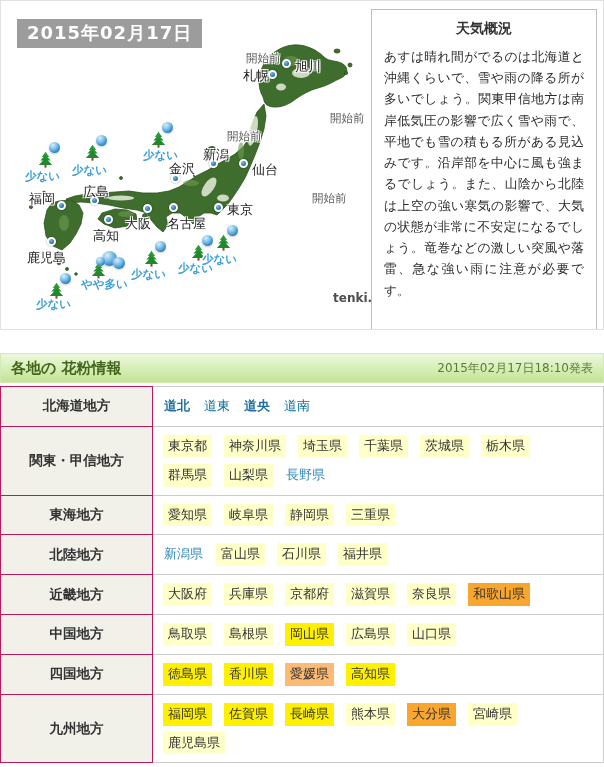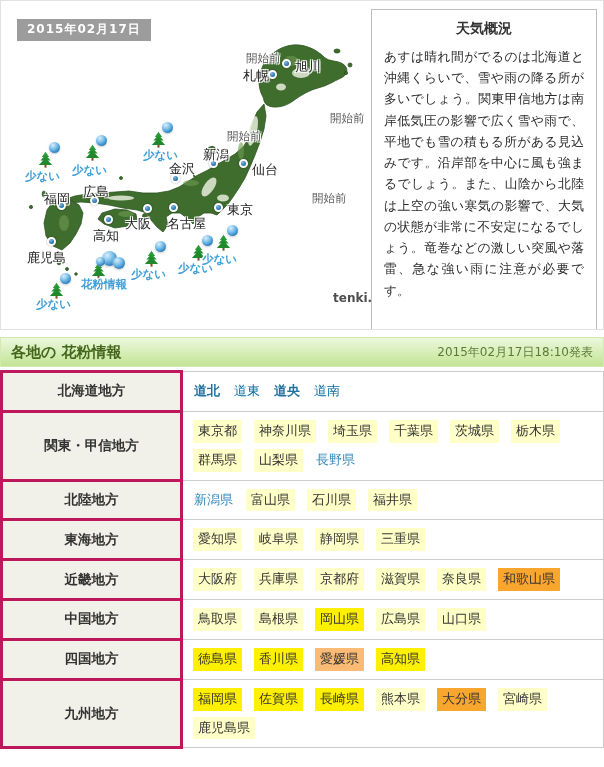--- a/index.html
+++ b/index.html
@@ -12,21 +12,21 @@
   .page { width:604px; height:767px; background:#fff; }
 
   
   .map-section {
     position:relative; width:604px; height:330px;
     border:1px solid #e2e2e2; background:#fff; overflow:hidden;
   }
   .japan-map { position:absolute; left:0; top:0; }
   .date-badge {
     position:absolute; left:16px; top:18px; z-index:5;
-    background:#9c9c9c; color:#fff; font-size:12px; font-weight:bold;
+    background:#9c9c9c; color:#fff; font-size:18px; font-weight:bold;
     letter-spacing:1px; padding:2px 10px 3px;
   }
   .map-label { position:absolute; white-space:nowrap; z-index:4;
     text-shadow:-1px -1px 0 #fff,1px -1px 0 #fff,-1px 1px 0 #fff,1px 1px 0 #fff,0 0 2px #fff; }
   .city-label { font-size:13px; color:#222; font-weight:500; }
   .start-label { font-size:11.5px; color:#5a5a5a;margin-left:35px; }
   .pollen-label { font-size:11.5px; font-weight:bold; }
   .city-dot {
     position:absolute; width:9px; height:9px; border-radius:50%; z-index:4;
     background:radial-gradient(circle at 35% 30%, #7fb7e0, #1b6aa8 75%);
@@ -44,31 +44,31 @@
   }
   .weather-box {
     position:absolute; right:6px; top:8px; width:226px; height:372px; z-index:6;
     background:#fff; border:1px solid #bdbdbd; padding:10px 12px;
   }
   .weather-box h3 { text-align:center; font-size:14px; color:#333; margin-bottom:8px; font-weight:bold; }
   .weather-box p  { font-size:12.8px; line-height:1.66; color:#2b2b2b; text-align:justify; }
 
   
   .pollen-header {
-    margin-top:7px; height:30px; padding:0 10px;
+    margin-top:23px; height:30px; padding:0 10px;
     background:linear-gradient(#ecf8dc, #c3e495);
     border:1px solid #d2e9b4;
     display:flex; align-items:center; justify-content:space-between;
   }
   .pollen-header .ttl { font-size:15px; font-weight:bold; color:#44661c; }
   .pollen-header .pub { font-size:12px; color:#5d7a35; }
 
   table.region-table { width:604px; border-collapse:collapse; margin-top:3px; table-layout:fixed; }
   .region-table th {
-    width:180px; background:#f1f0e9; border:3px solid #be185d;
+    width:152px; background:#f1f0e9; border:1px solid #be185d;
     font-size:13.5px; font-weight:bold; color:#333; text-align:center;
     padding:5px 6px; vertical-align:middle;
   }
   .region-table td {
     border:1px solid #ccc; background:#fff; padding:5px 10px; vertical-align:middle;
   }
   .area {
     display:inline-block; margin:3px 12px 3px 0; padding:2px 5px;
     font-size:13px; line-height:1.45; color:#333; cursor:pointer; text-decoration:none;
   }
@@ -150,21 +150,21 @@
         <div class="map-label city-label" style="left: 168px; top: 159px;">金沢</div>
         <div class="city-dot" style="left: 213px; top: 202px;"></div>
         <div class="map-label city-label" style="left: 226px; top: 200px;">東京</div>
         <div class="city-dot" style="left: 168px; top: 202px;"></div>
         <div class="map-label city-label" style="left: 166px; top: 214px;">名古屋</div>
         <div class="city-dot" style="left: 142px; top: 203px;"></div>
         <div class="map-label city-label" style="left: 124px; top: 214px;">大阪</div>
         <div class="city-dot" style="left: 89px; top: 195px;"></div>
         <div class="map-label city-label" style="left: 82px; top: 182px;">広島</div>
         <div class="city-dot" style="left: 56px; top: 200px;"></div>
-        <div class="map-label city-label" style="left: 43px; top: 189px;">福岡</div>
+        <div class="map-label city-label" style="left: 28px; top: 189px;">福岡</div>
         <div class="city-dot" style="left: 103px; top: 214px;"></div>
         <div class="map-label city-label" style="left: 92px; top: 226px;">高知</div>
         <div class="city-dot" style="left: 46px; top: 236px;"></div>
         <div class="map-label city-label" style="left: 26px; top: 248px;">鹿児島</div>
         <div class="tree" style="left: 37px; top: 150px;"><svg viewBox="0 0 20 23" width="15" height="17">
             <polygon points="10,1 15,8 5,8" fill="#2e9e3a"></polygon>
             <polygon points="10,5 17,13 3,13" fill="#279234"></polygon>
             <polygon points="10,9 19,19 1,19" fill="#1f8a2c"></polygon>
             <rect x="8.6" y="18.5" width="2.8" height="4" fill="#7a5230"></rect>
           </svg></div>
@@ -188,21 +188,21 @@
         <div class="map-label pollen-label" style="color: rgb(63, 159, 216); left: 142px; top: 147px;">少ない</div>
         <div class="tree" style="left: 90px; top: 261px;"><svg viewBox="0 0 20 23" width="15" height="17">
             <polygon points="10,1 15,8 5,8" fill="#2e9e3a"></polygon>
             <polygon points="10,5 17,13 3,13" fill="#279234"></polygon>
             <polygon points="10,9 19,19 1,19" fill="#1f8a2c"></polygon>
             <rect x="8.6" y="18.5" width="2.8" height="4" fill="#7a5230"></rect>
           </svg></div>
         <div class="sphere" style="height: 15px; width: 15px; left: 101px; top: 250px;"></div>
         <div class="sphere" style="height: 12px; width: 12px; left: 112px; top: 256px;"></div>
         <div class="sphere" style="height: 9px; width: 9px; left: 95px; top: 256px;"></div>
-        <div class="map-label pollen-label" style="color: rgb(63, 159, 216); left: 80px; top: 276px;">花粉情報</div>
+        <div class="map-label pollen-label" style="color: rgb(63, 159, 216); left: 80px; top: 276px;">やや多い</div>
         <div class="tree" style="left: 143px; top: 249px;"><svg viewBox="0 0 20 23" width="15" height="17">
             <polygon points="10,1 15,8 5,8" fill="#2e9e3a"></polygon>
             <polygon points="10,5 17,13 3,13" fill="#279234"></polygon>
             <polygon points="10,9 19,19 1,19" fill="#1f8a2c"></polygon>
             <rect x="8.6" y="18.5" width="2.8" height="4" fill="#7a5230"></rect>
           </svg></div>
         <div class="sphere" style="height: 11px; width: 11px; left: 154px; top: 240px;"></div>
         <div class="map-label pollen-label" style="color: rgb(63, 159, 216); left: 130px; top: 266px;">少ない</div>
         <div class="tree" style="left: 190px; top: 243px;"><svg viewBox="0 0 20 23" width="15" height="17">
             <polygon points="10,1 15,8 5,8" fill="#2e9e3a"></polygon>
@@ -247,28 +247,28 @@
     <tbody id="region-tbody">
         <tr>
           <th>北海道地方</th>
           <td><span class="area lv-linkb">道北</span><span class="area lv-disabled">道東</span><span class="area lv-linkb">道央</span><span class="area lv-disabled">道南</span></td>
         </tr>
         <tr>
           <th>関東・甲信地方</th>
           <td><span class="area lv-low" style="background: rgb(255, 255, 200);">東京都</span><span class="area lv-low" style="background: rgb(255, 255, 200);">神奈川県</span><span class="area lv-low" style="background: rgb(255, 255, 200);">埼玉県</span><span class="area lv-low" style="background: rgb(255, 255, 200);">千葉県</span><span class="area lv-low" style="background: rgb(255, 255, 200);">茨城県</span><span class="area lv-low" style="background: rgb(255, 255, 200);">栃木県</span><span class="area lv-low" style="background: rgb(255, 255, 200);">群馬県</span><span class="area lv-low" style="background: rgb(255, 255, 200);">山梨県</span><span class="area lv-link">長野県</span></td>
         </tr>
         <tr>
+          <th>東海地方</th>
+          <td><span class="area lv-low" style="background: rgb(255, 255, 200);">愛知県</span><span class="area lv-low" style="background: rgb(255, 255, 200);">岐阜県</span><span class="area lv-low" style="background: rgb(255, 255, 200);">静岡県</span><span class="area lv-low" style="background: rgb(255, 255, 200);">三重県</span></td>
+        </tr>
+        <tr>
           <th>北陸地方</th>
           <td><span class="area lv-link">新潟県</span><span class="area lv-low" style="background: rgb(255, 255, 200);">富山県</span><span class="area lv-low" style="background: rgb(255, 255, 200);">石川県</span><span class="area lv-low" style="background: rgb(255, 255, 200);">福井県</span></td>
         </tr>
         <tr>
-          <th>東海地方</th>
-          <td><span class="area lv-low" style="background: rgb(255, 255, 200);">愛知県</span><span class="area lv-low" style="background: rgb(255, 255, 200);">岐阜県</span><span class="area lv-low" style="background: rgb(255, 255, 200);">静岡県</span><span class="area lv-low" style="background: rgb(255, 255, 200);">三重県</span></td>
-        </tr>
-        <tr>
           <th>近畿地方</th>
           <td><span class="area lv-low" style="background: rgb(255, 255, 200);">大阪府</span><span class="area lv-low" style="background: rgb(255, 255, 200);">兵庫県</span><span class="area lv-low" style="background: rgb(255, 255, 200);">京都府</span><span class="area lv-low" style="background: rgb(255, 255, 200);">滋賀県</span><span class="area lv-low" style="background: rgb(255, 255, 200);">奈良県</span><span class="area lv-many" style="background: rgb(248, 166, 46);">和歌山県</span></td>
         </tr>
         <tr>
           <th>中国地方</th>
           <td><span class="area lv-low" style="background: rgb(255, 255, 200);">鳥取県</span><span class="area lv-low" style="background: rgb(255, 255, 200);">島根県</span><span class="area lv-somewhat" style="background: rgb(255, 240, 0);">岡山県</span><span class="area lv-low" style="background: rgb(255, 255, 200);">広島県</span><span class="area lv-low" style="background: rgb(255, 255, 200);">山口県</span></td>
         </tr>
         <tr>
           <th>四国地方</th>
           <td><span class="area lv-somewhat" style="background: rgb(255, 240, 0);">徳島県</span><span class="area lv-somewhat" style="background: rgb(255, 240, 0);">香川県</span><span class="area lv-somewhat" style="background: #fdba74;">愛媛県</span><span class="area lv-somewhat" style="background: rgb(255, 240, 0);">高知県</span></td>

